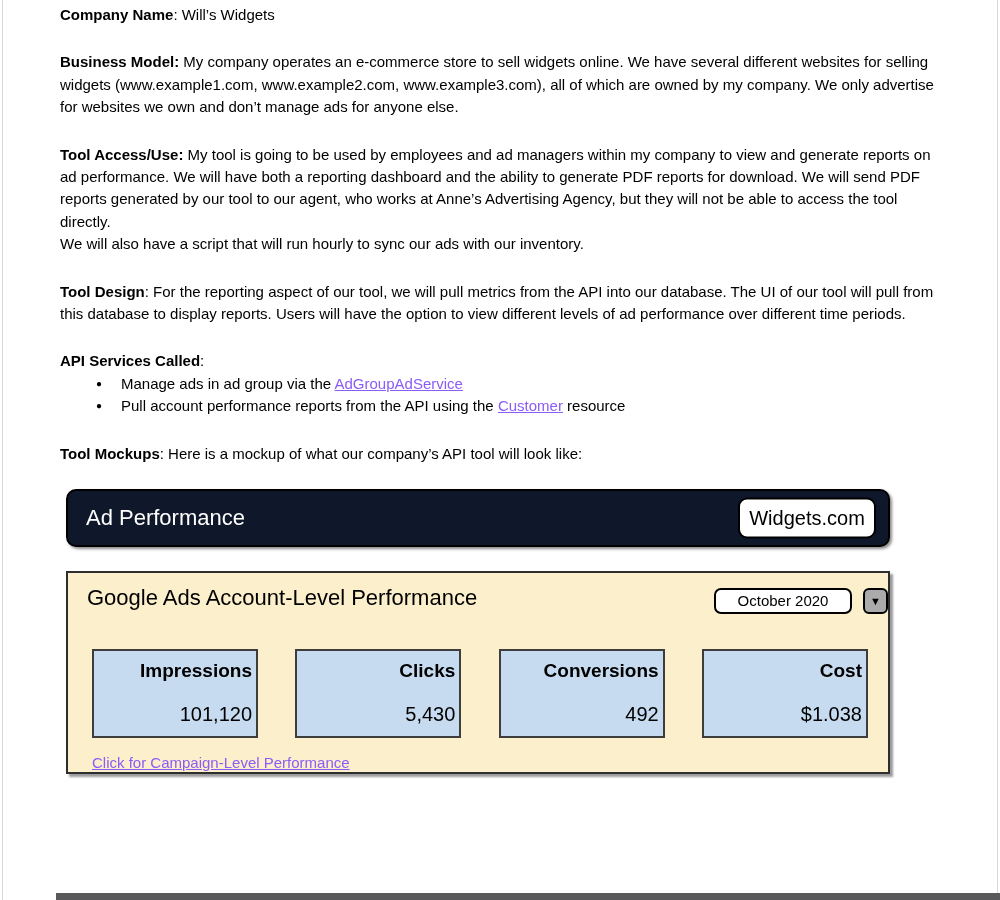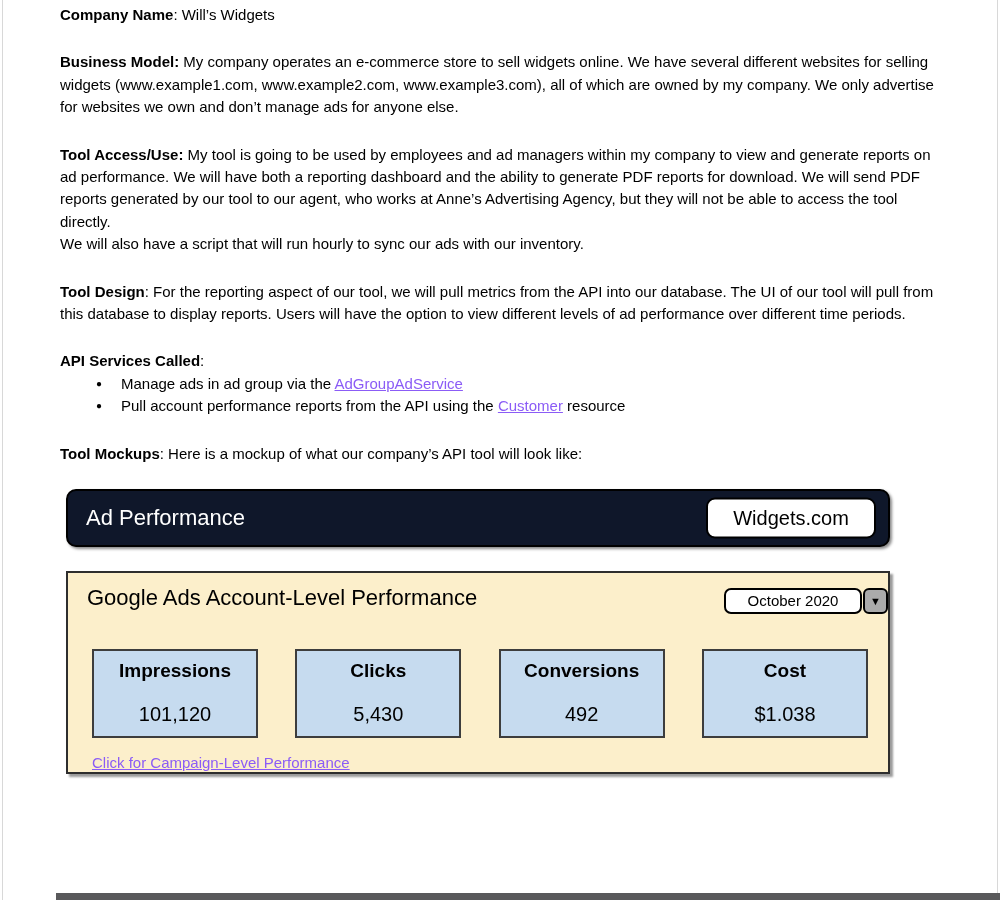--- a/index.html
+++ b/index.html
@@ -25,49 +25,49 @@
   
   .bar {
     margin: 24px 0 0 6px; width: 824px; height: 58px;
     background: #0f172a; border: 2px solid #000; border-radius: 10px;
     position: relative; display: flex; align-items: center;
     box-shadow: 2px 2px 3px #8a8a8a;
   }
   .bar-title { color: #fff; font-size: 22px; margin-left: 18px; }
   .bar-btn {
     position: absolute; right: 12px; top: 50%; transform: translateY(-50%);
-    width: 170px; height: 41px; background: #fff; color: #000;
+    width: 138px; height: 41px; background: #fff; color: #000;
     border: 2px solid #000; border-radius: 9px;
     display: flex; align-items: center; justify-content: center;
     font-size: 20px; cursor: pointer;
   }
 
   
   .panel {
     margin: 24px 0 0 6px; width: 824px; height: 203px;
     background: #FCEFCB; border: 2px solid #2e2e2e;
     box-shadow: 3px 3px 2px #9b9b9b; position: relative;
   }
   .panel-head { display: flex; justify-content: space-between; align-items: flex-start; padding: 14px 0 0 19px; }
   .panel-title { font-size: 22px; }
-  .dropdown { display: flex; gap: 1px; margin-top: 1px; cursor: pointer; }
+  .dropdown { display: flex; gap: 11px; margin-top: 1px; cursor: pointer; }
   .dd-value {
     width: 138px; height: 26px; background: #fff; border: 2px solid #000;
     border-radius: 7px; display: flex; align-items: center; justify-content: center;
     font-size: 15px;
   }
   .dd-arrow {
     width: 25px; height: 26px; background: #ABABAB; border: 2px solid #000;
     border-radius: 6px; display: flex; align-items: center; justify-content: center;
     font-size: 11px; color: #000;
   }
   .cards { display: flex; justify-content: space-between; padding: 0 20px 0 24px; margin-top: 35px; }
   .card {
     width: 166px; height: 89px; background: #C6DBEF; border: 2px solid #3d3d3d;
-    display: flex; flex-direction: column; justify-content: space-between; align-items: center;
+    display: flex; flex-direction: column; justify-content: space-between; align-items: flex-end;
     padding: 9px 4px 11px 4px;
   }
   .card-label { font-weight: bold; font-size: 19px; }
   .card-value { font-size: 20px; margin-top: 16px; }
   .panel-link { display: inline-block; margin: 14px 0 0 24px; font-size: 15px; }
 
   .bottom-strip {
     position: absolute; left: 56px; right: 0; bottom: 0; height: 7px;
     background: #59595b; z-index: 5;
   }

